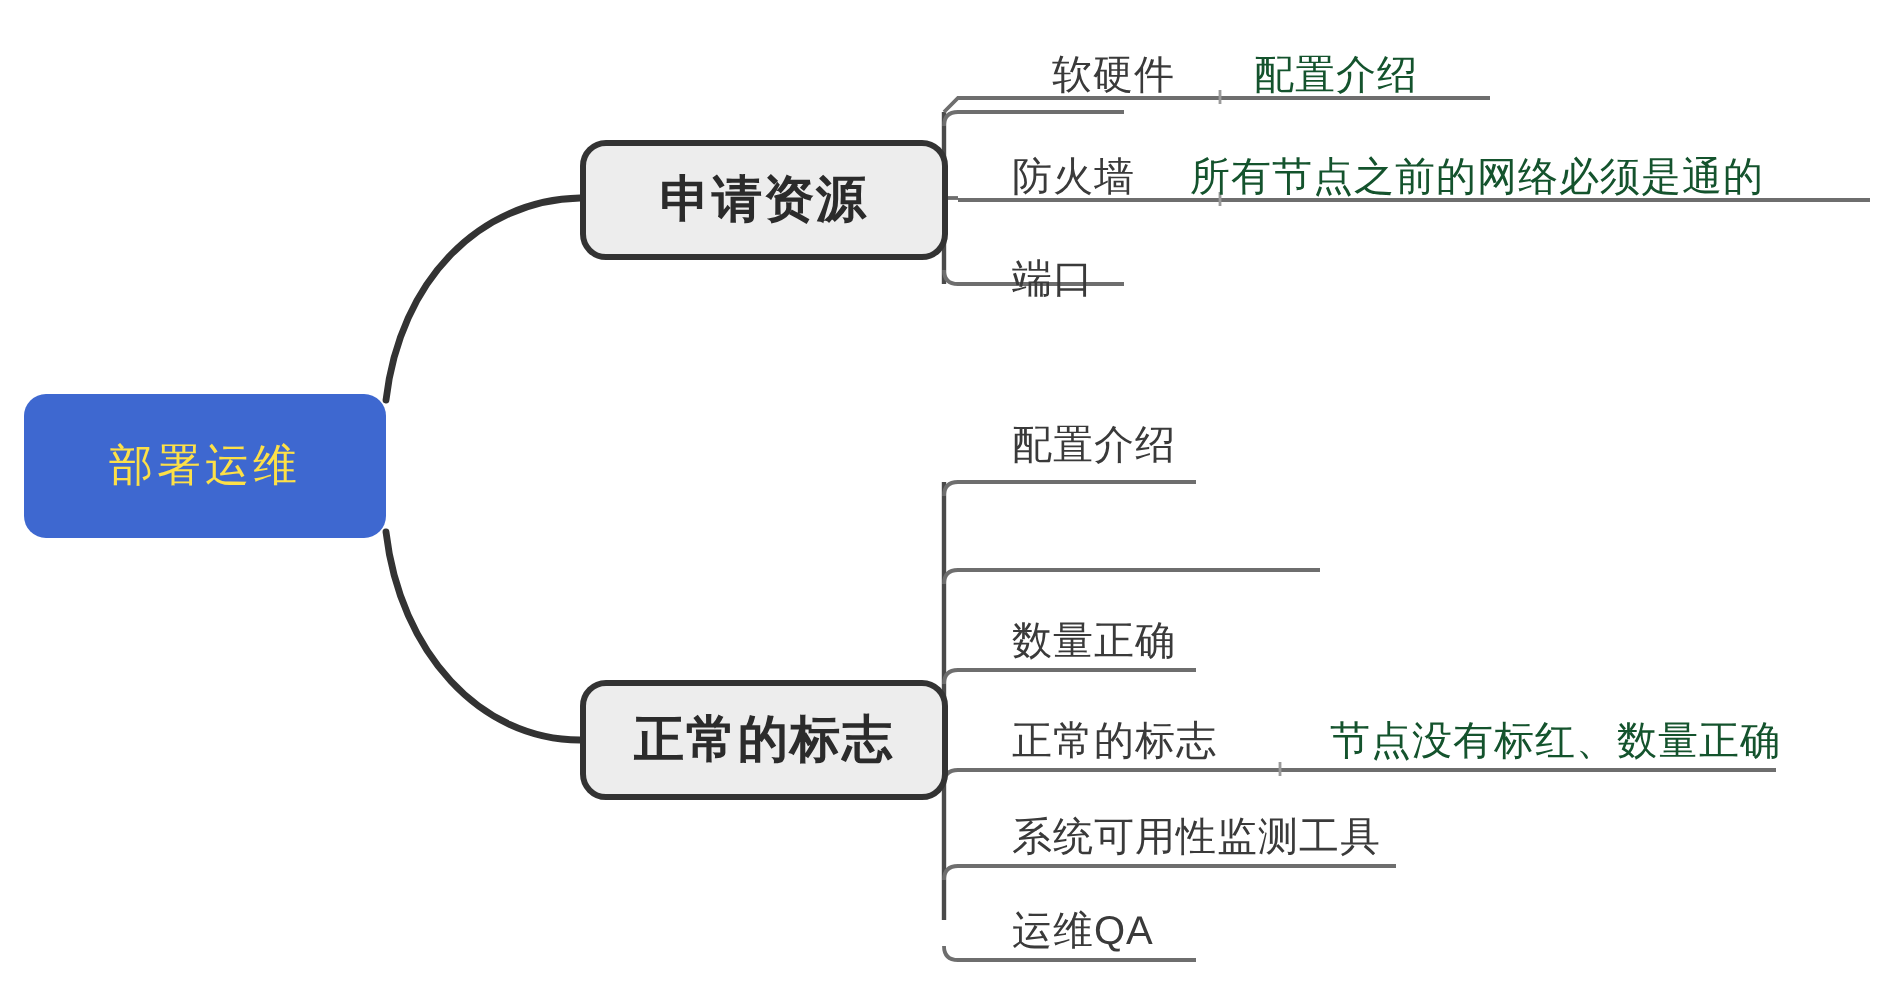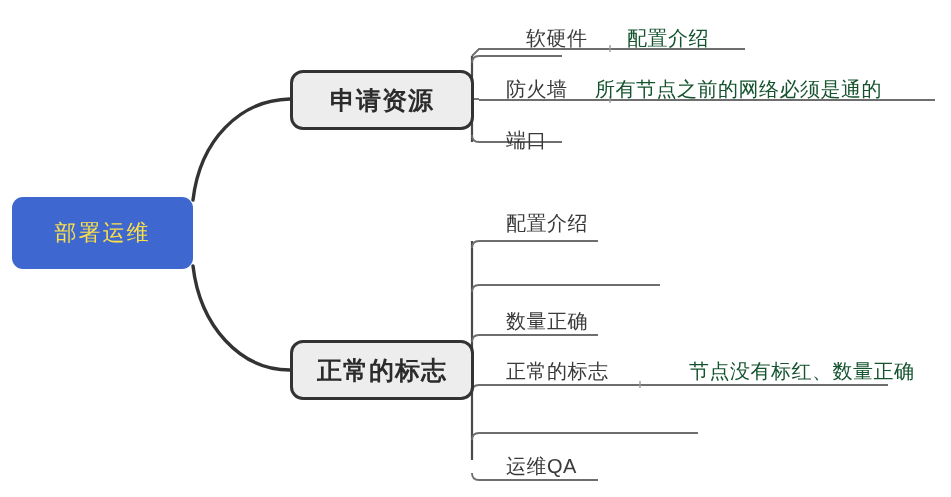--- a/index.html
+++ b/index.html
@@ -148,18 +148,19 @@
   <span class="sub-label" style="left:595px; top:79px;">所有节点之前的网络必须是通的</span>
 
   <span class="leaf-label" style="left:506px; top:130px;">端口</span>
 
   <span class="leaf-label" style="left:506px; top:213px;">配置介绍</span>
 
 
   <span class="leaf-label" style="left:506px; top:311px;">数量正确</span>
 
   <span class="leaf-label" style="left:506px; top:361px;">正常的标志</span>
-  <span class="sub-label" style="left:665px; top:361px;margin-left:24px;">节点没有标红、数量正确</span>
+  <span class="sub-label" style="left:665px; top:361px;">节点没有标红、数量正确</span>
 
+  <span class="leaf-label" style="left:506px; top:409px;">系统可用性监测工具</span>
 
   <span class="leaf-label" style="left:506px; top:456px;">运维QA</span>
 
 </div>
 
 </body></html>

